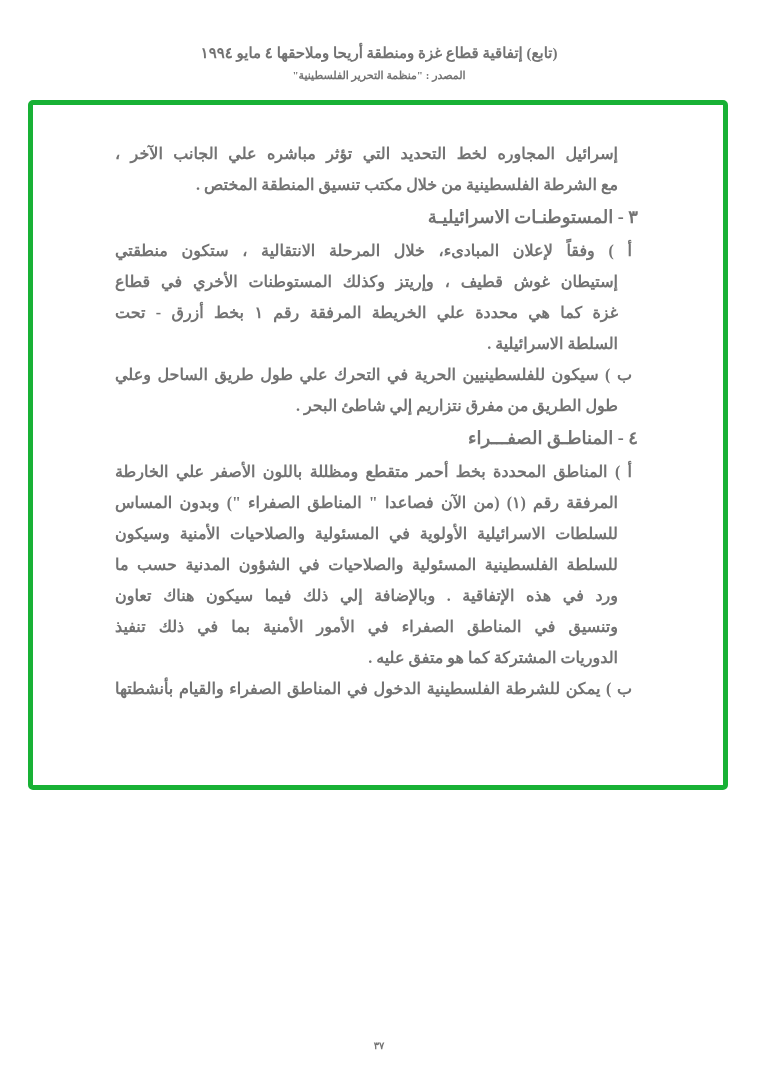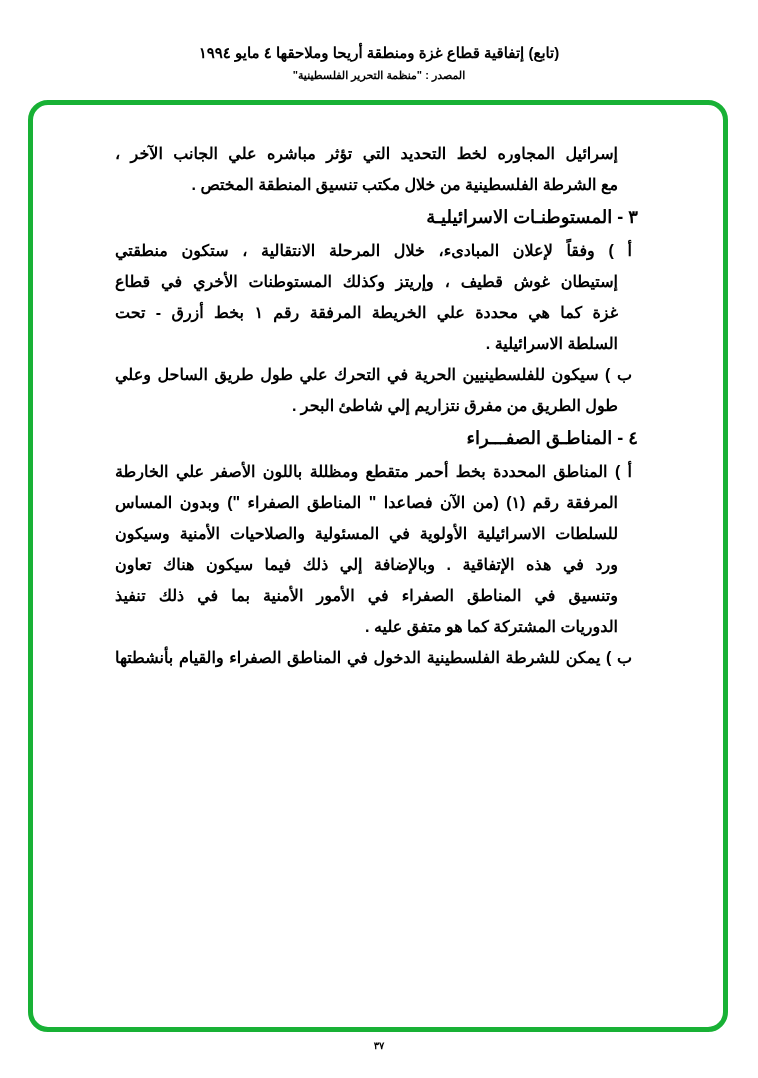--- a/index.html
+++ b/index.html
@@ -6,22 +6,22 @@
     margin: 0;
     padding: 0;
     background: #ffffff;
   }
   .page {
     position: relative;
     width: 758px;
     height: 1078px;
     background: #ffffff;
     overflow: hidden;
-    font-family: Liberation Sans, sans-serif;
-    color: #000000;
+    font-family: Liberation Serif, serif;
+    color: #737373;
   }
   
   .page-header {
     position: absolute;
     top: 44px;
     left: 0;
     right: 0;
     text-align: center;
     direction: rtl;
   }
@@ -34,24 +34,24 @@
     margin-top: 7px;
     font-size: 11px;
     font-weight: bold;
   }
   
   .green-box {
     position: absolute;
     left: 28px;
     top: 100px;
     width: 700px;
-    height: 932px;
+    height: 690px;
     box-sizing: border-box;
     border: 5px solid var(--green, #18b135);
-    border-radius: 20px;
+    border-radius: 5px;
     background: #ffffff;
   }
   .doc-body {
     direction: rtl;
     padding: 33px 75px 0 82px;
     font-weight: bold;
     font-size: 16px;
   }
   .line {
     line-height: 31px;
@@ -111,20 +111,21 @@
         </div>
         <div class="paragraph">
           <div class="line first">ب ) سيكون للفلسطينيين الحرية في التحرك علي طول طريق الساحل وعلي</div>
           <div class="line last">طول الطريق من مفرق نتزاريم إلي شاطئ البحر .</div>
         </div>
         <div class="heading">٤ - المناطـق الصفـــراء</div>
         <div class="paragraph">
           <div class="line first">أ ) المناطق المحددة بخط أحمر متقطع ومظللة باللون الأصفر علي الخارطة</div>
           <div class="line">المرفقة رقم (١) (من الآن فصاعدا " المناطق الصفراء ") وبدون المساس</div>
           <div class="line">للسلطات الاسرائيلية الأولوية في المسئولية والصلاحيات الأمنية وسيكون</div>
+          <div class="line">للسلطة الفلسطينية المسئولية والصلاحيات في الشؤون المدنية حسب ما</div>
           <div class="line">ورد في هذه الإتفاقية . وبالإضافة إلي ذلك فيما سيكون هناك تعاون</div>
           <div class="line">وتنسيق في المناطق الصفراء في الأمور الأمنية بما في ذلك تنفيذ</div>
           <div class="line last">الدوريات المشتركة كما هو متفق عليه .</div>
         </div>
         <div class="paragraph">
           <div class="line first">ب ) يمكن للشرطة الفلسطينية الدخول في المناطق الصفراء والقيام بأنشطتها</div>
         </div>
       </div>
   </div>
 

